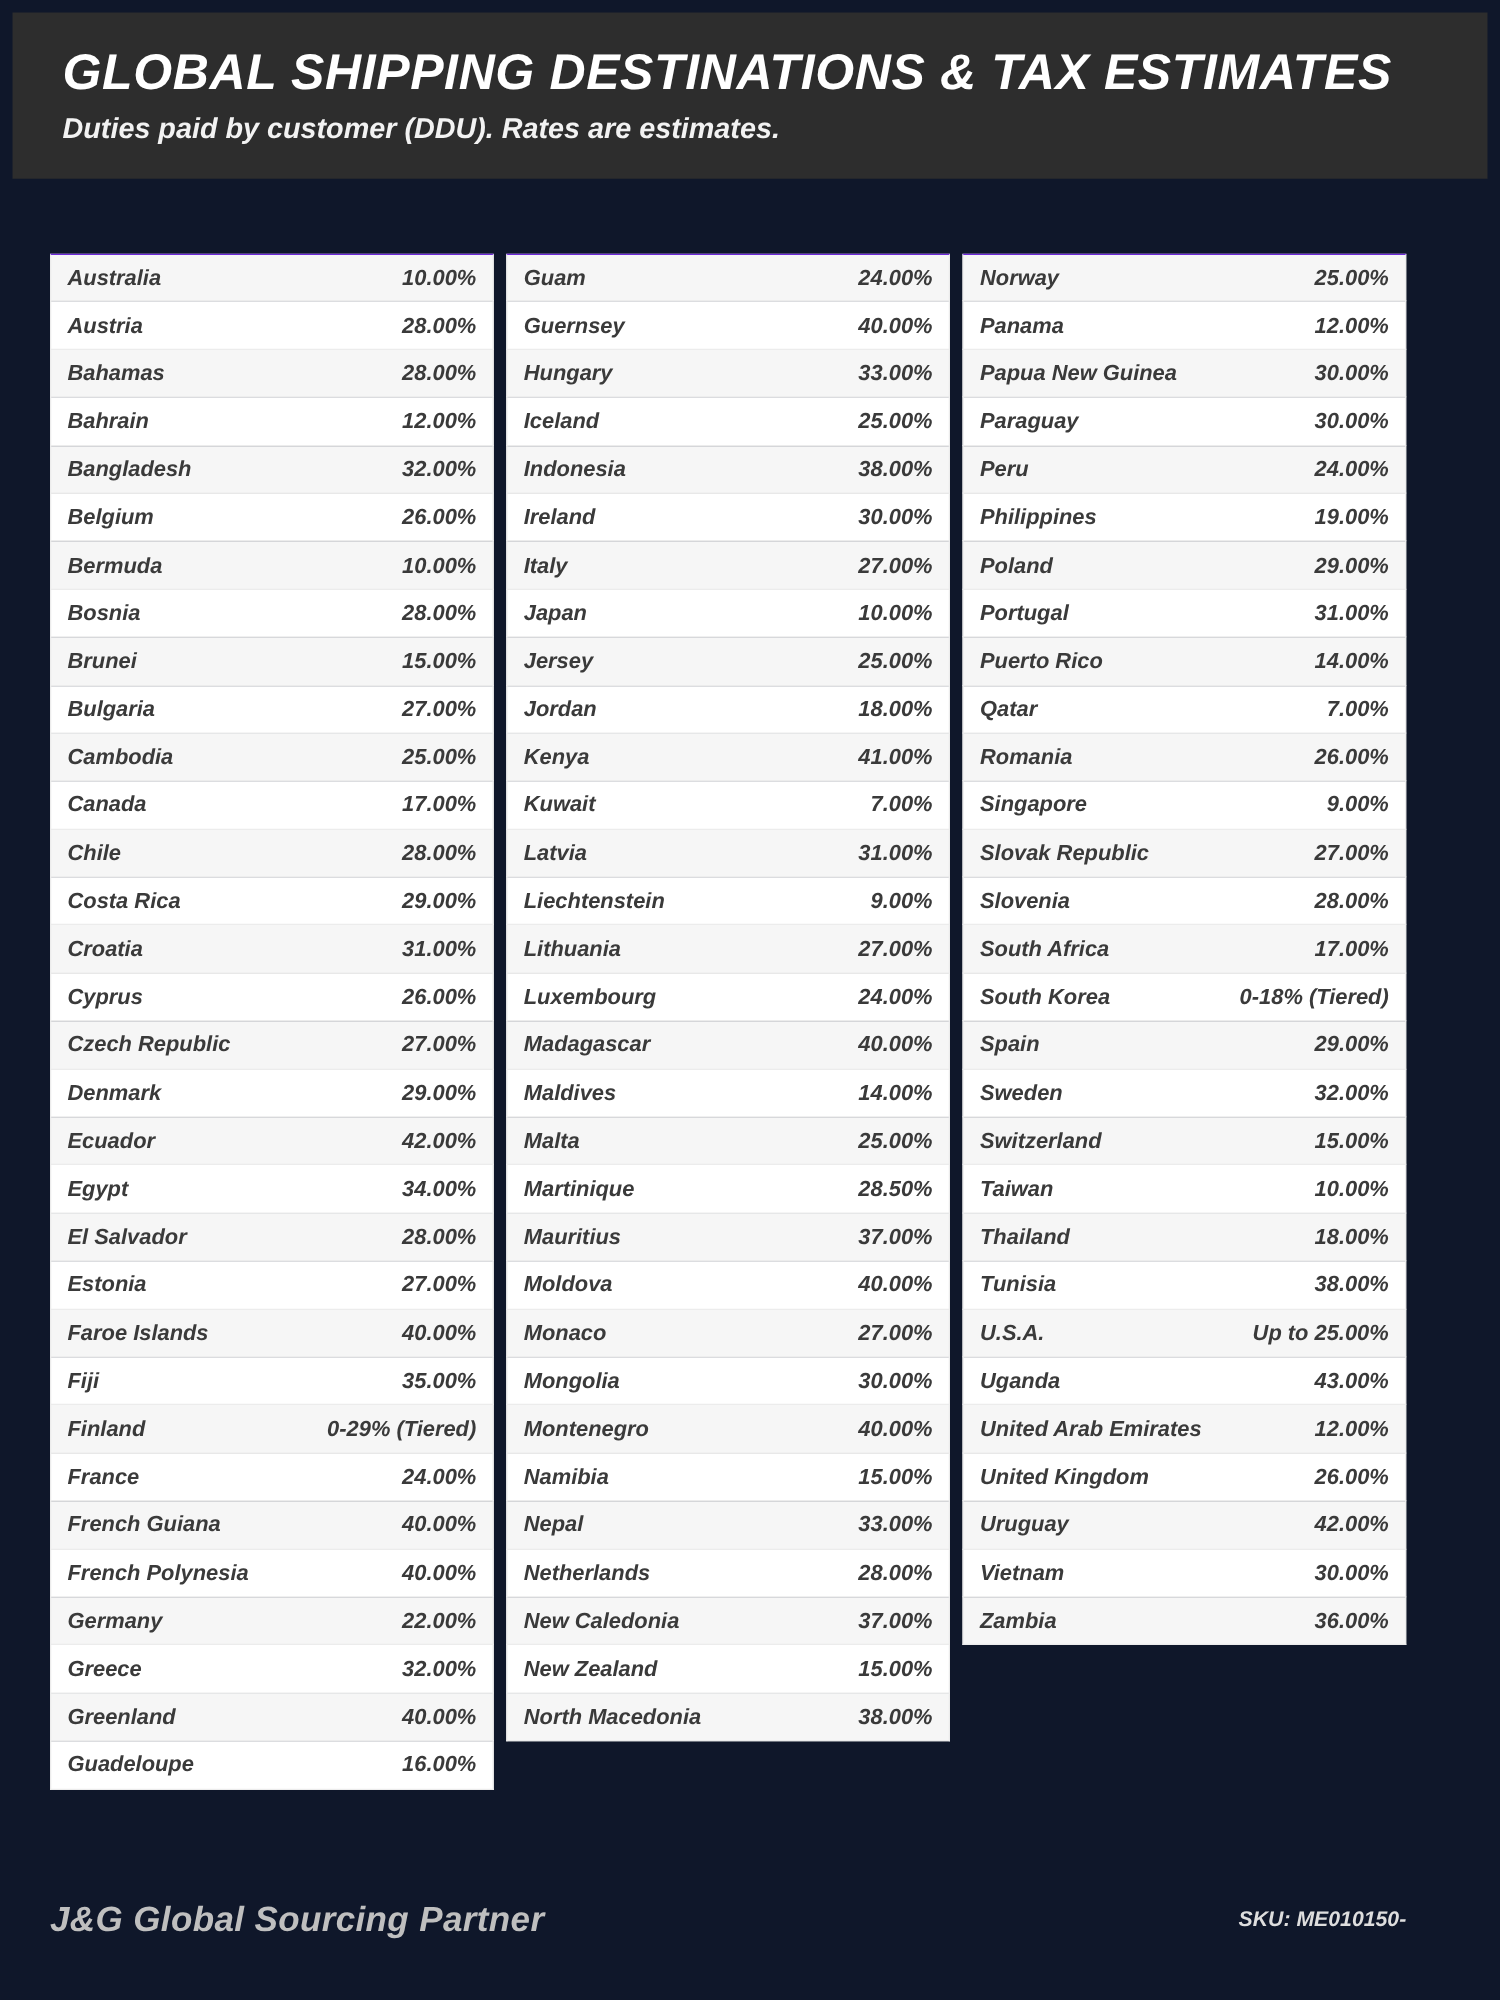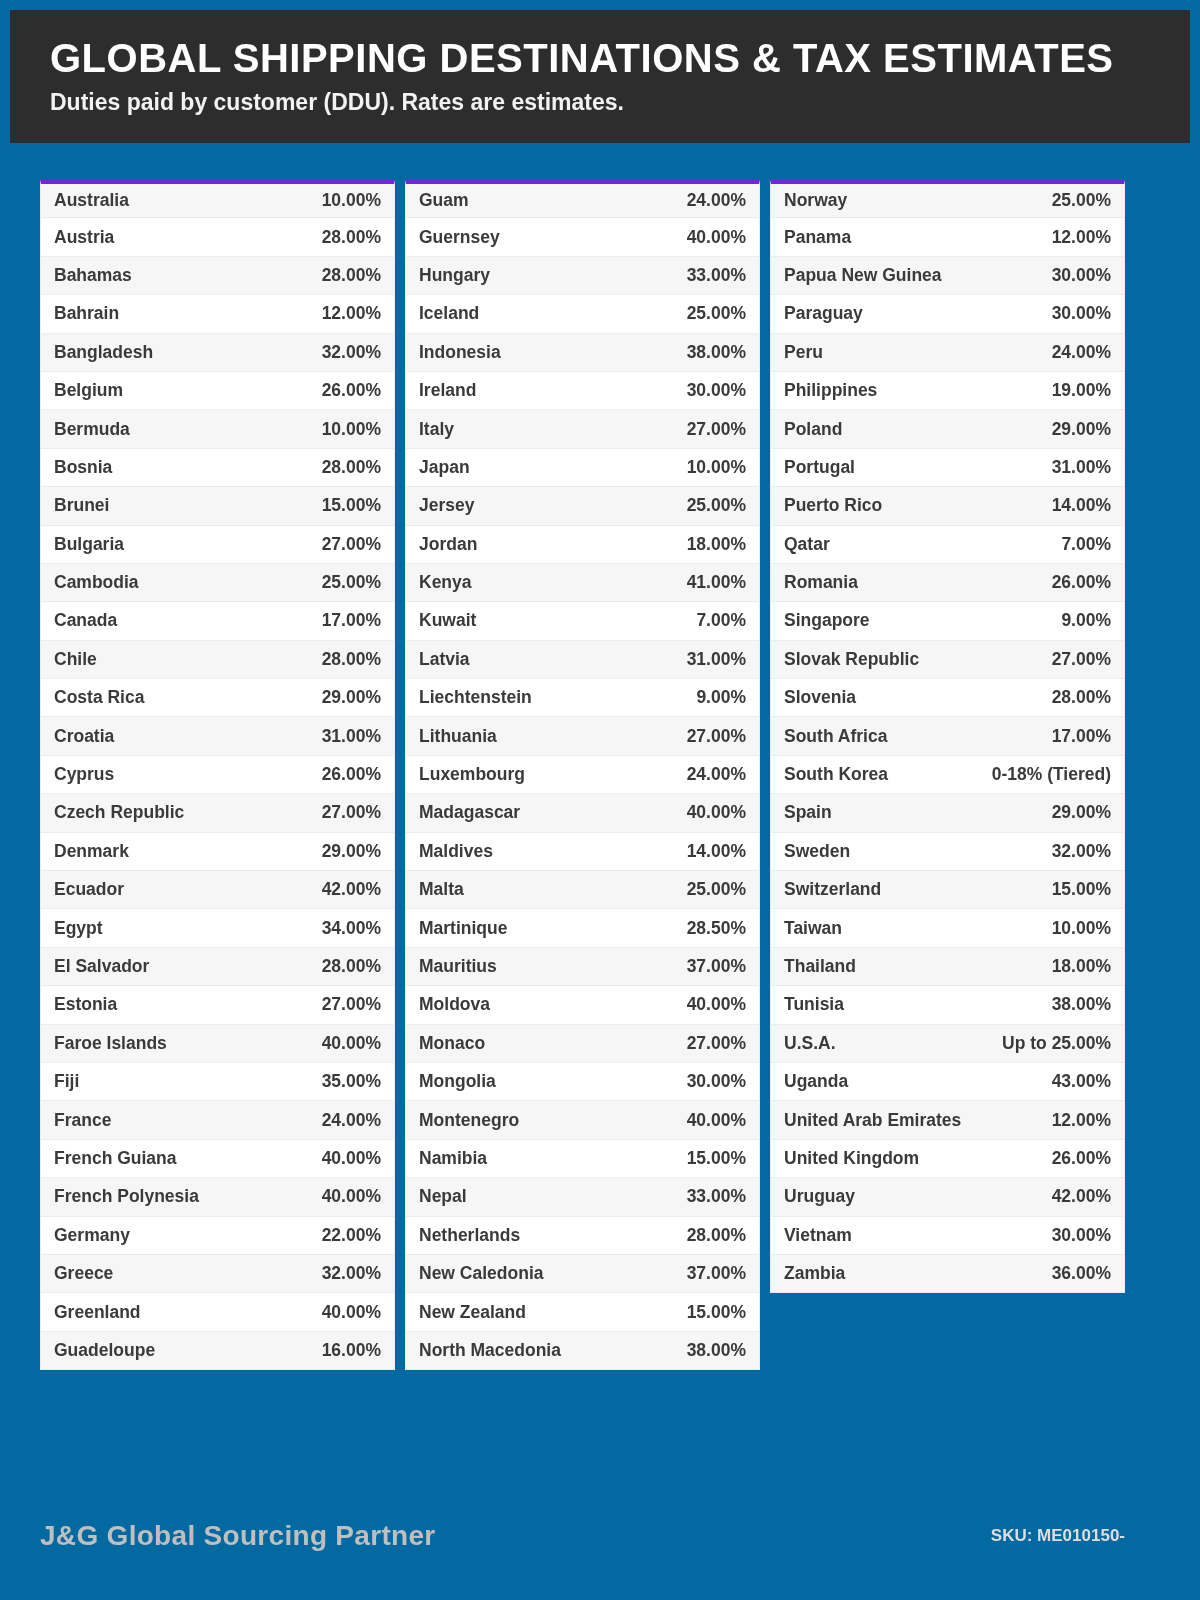--- a/index.html
+++ b/index.html
@@ -5,23 +5,24 @@
   html, body {
     margin: 0;
     padding: 0;
     background: #ffffff;
     font-family: "Liberation Sans", "DejaVu Sans", sans-serif;
   }
   .page {
     position: relative;
     width: 1200px;
     height: 1600px;
-    background: #0369a1;
+    background: #0f172a;
     box-sizing: border-box;
     overflow: hidden;
+    font-style: italic;
   }
   .header {
     position: absolute;
     top: 10px;
     left: 10px;
     right: 10px;
     height: 133px;
     background: #2d2d2d;
     color: #ffffff;
     box-sizing: border-box;
@@ -59,21 +60,22 @@
     justify-content: space-between;
     align-items: center;
     height: 38.4px;
     box-sizing: border-box;
     padding: 0 13px;
     border: 1px solid #ececec;
     border-top: none;
     background: #ffffff;
   }
   .row:first-child {
-    border-top: 4px solid #6d28d9;
+    border-top: 1px solid #6d28d9;
+    margin-top: 23px;
   }
   .row:nth-child(odd) {
     background: #f6f6f6;
   }
   .row .country {
     font-size: 17.5px;
     font-weight: 700;
     color: #3a3a3a;
     white-space: nowrap;
   }
@@ -230,20 +232,24 @@
   <div class="row">
     <span class="country">Faroe Islands</span>
     <span class="rate">40.00%</span>
   </div>
 
   <div class="row">
     <span class="country">Fiji</span>
     <span class="rate">35.00%</span>
   </div>
 
+  <div class="row">
+    <span class="country">Finland</span>
+    <span class="rate">0-29% (Tiered)</span>
+  </div>
 
   <div class="row">
     <span class="country">France</span>
     <span class="rate">24.00%</span>
   </div>
 
   <div class="row">
     <span class="country">French Guiana</span>
     <span class="rate">40.00%</span>
   </div>

